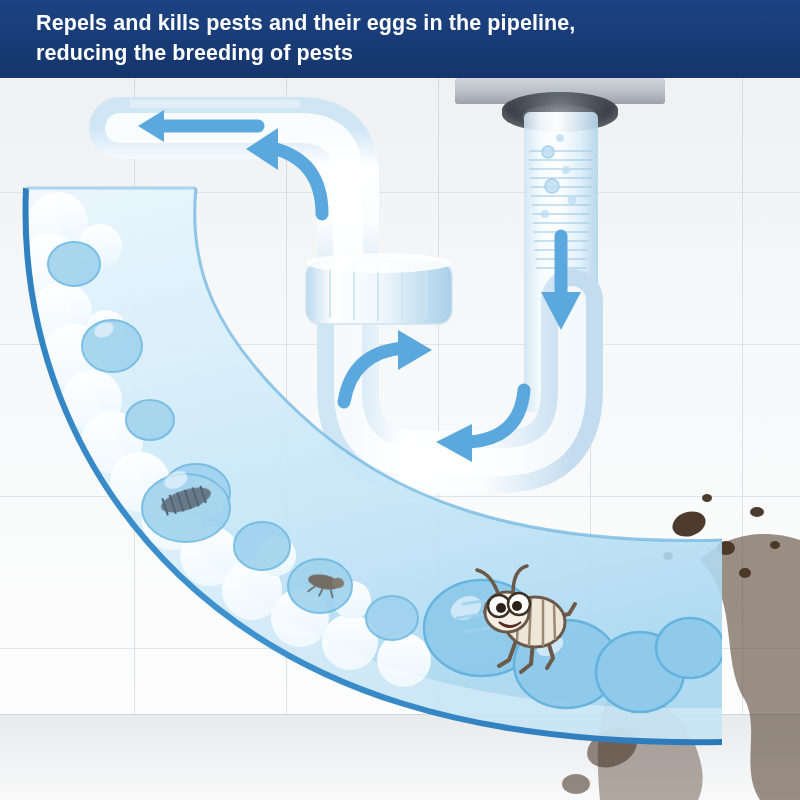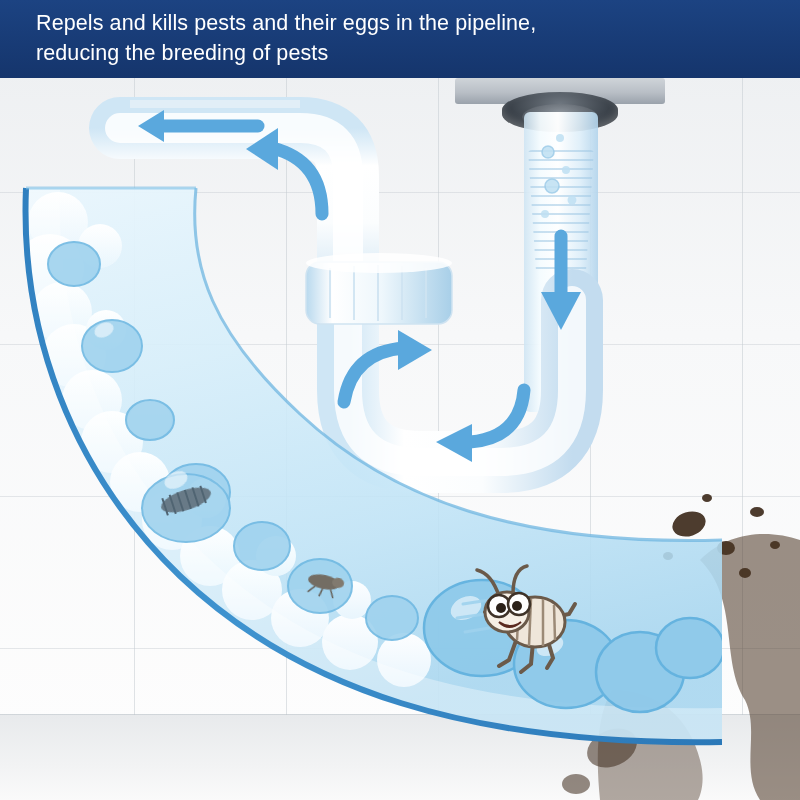--- a/index.html
+++ b/index.html
@@ -27,21 +27,21 @@
     height: 78px;
     background: #1a3e7a;
     background: linear-gradient(180deg, #1c4382 0%, #15356c 100%);
     box-sizing: border-box;
     padding: 8px 26px 0 36px;
     z-index: 40;
   }
   .banner-text {
     color: #ffffff;
     font-size: 21.5px;
-    font-weight: normal;
+    font-weight: bold;
     line-height: 30px;
     letter-spacing: 0.1px;
     white-space: pre-line;
   }
 
   
   .wall {
     position: absolute;
     left: 0;
     top: 70px;

